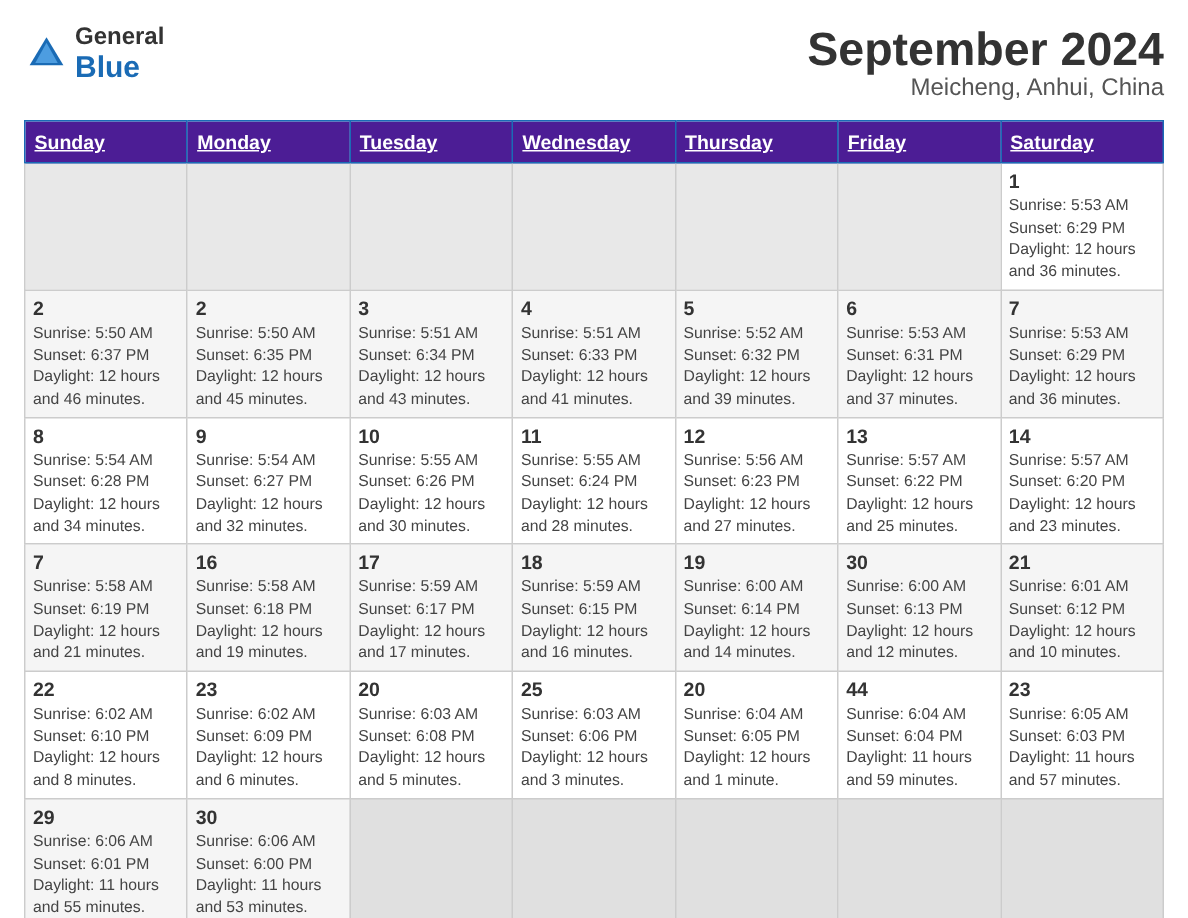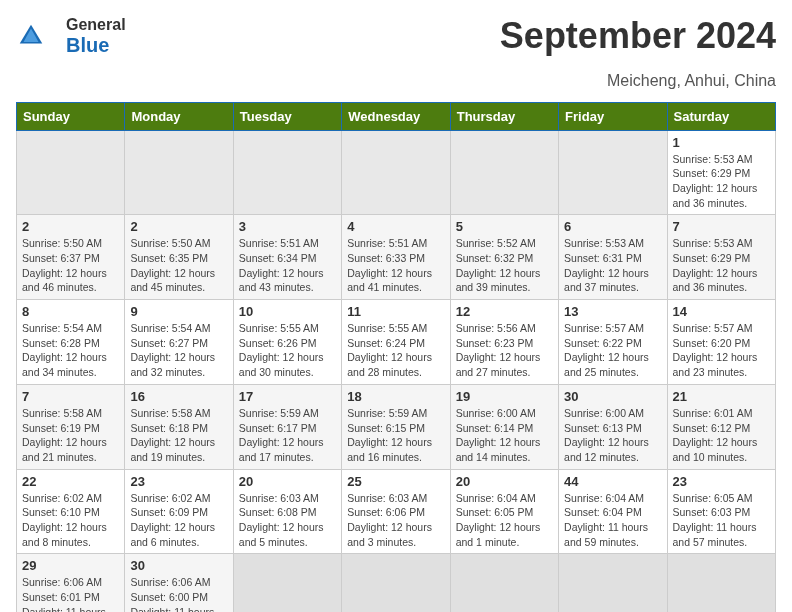--- a/index.html
+++ b/index.html
@@ -12,21 +12,21 @@
     }
     .header {
       display: flex;
       justify-content: space-between;
       align-items: flex-start;
       margin-bottom: 12px;
     }
     .logo {
       display: flex;
       align-items: center;
-      gap: 20px;
+      gap: 4px;
     }
     .logo-text {
       display: flex;
       flex-direction: column;
       line-height: 1.1;
     }
     .logo-general {
       font-size: 16px;
       font-weight: bold;
       color: #333;
@@ -37,29 +37,28 @@
       color: #1a6bb5;
     }
     .logo-icon {
       width: 30px;
       height: 30px;
     }
     .title-block {
       text-align: right;
     }
     .month-title {
-      font-size: 36px;
+      font-size: 31px;
       font-weight: bold;
       color: #333;
       line-height: 1.1;
     }
     .location {
       font-size: 16px;
       color: #555;
-      margin-top: 16px;
     }
     .calendar {
       width: 100%;
       border-collapse: collapse;
       font-size: 11px;
     }
     .calendar th {
       background: #1a6bb5;
       color: #fff;
       text-align: left;
@@ -76,21 +75,21 @@
       height: 80px;
       background: #fff;
     }
     .calendar tr:nth-child(even) td {
       background: #f5f5f5;
     }
     .calendar tr:nth-child(odd) td {
       background: #fff;
     }
     
-    .calendar thead tr th { background: #4d7c0f; }
+    .calendar thead tr th { background: #4c1d95; text-decoration: underline; }
     .day-num {
       font-size: 13px;
       font-weight: bold;
       color: #333;
       display: block;
       margin-bottom: 2px;
     }
     .day-info {
       color: #444;
       font-size: 10.5px;

